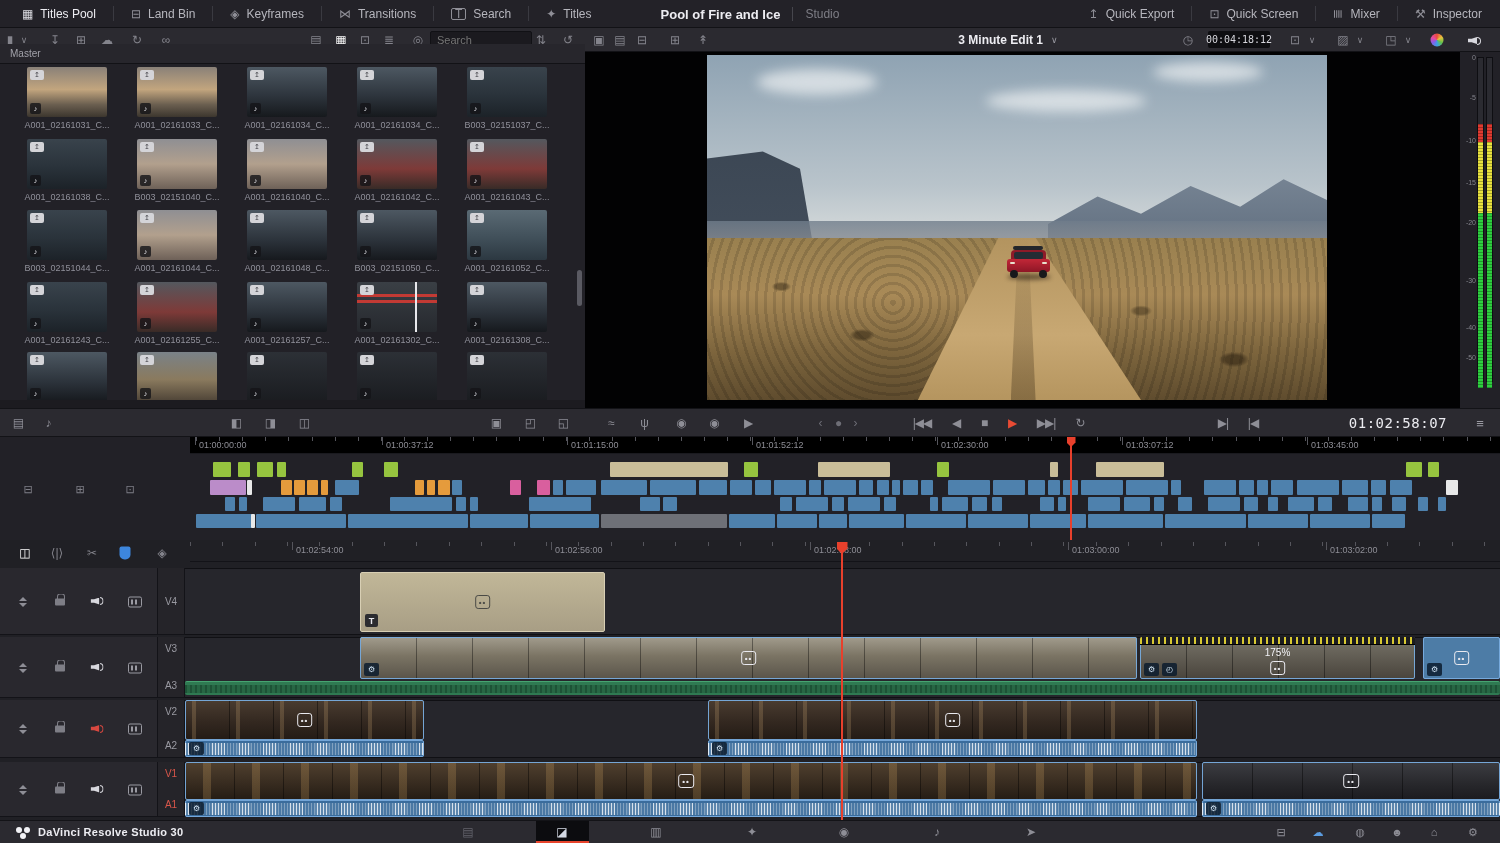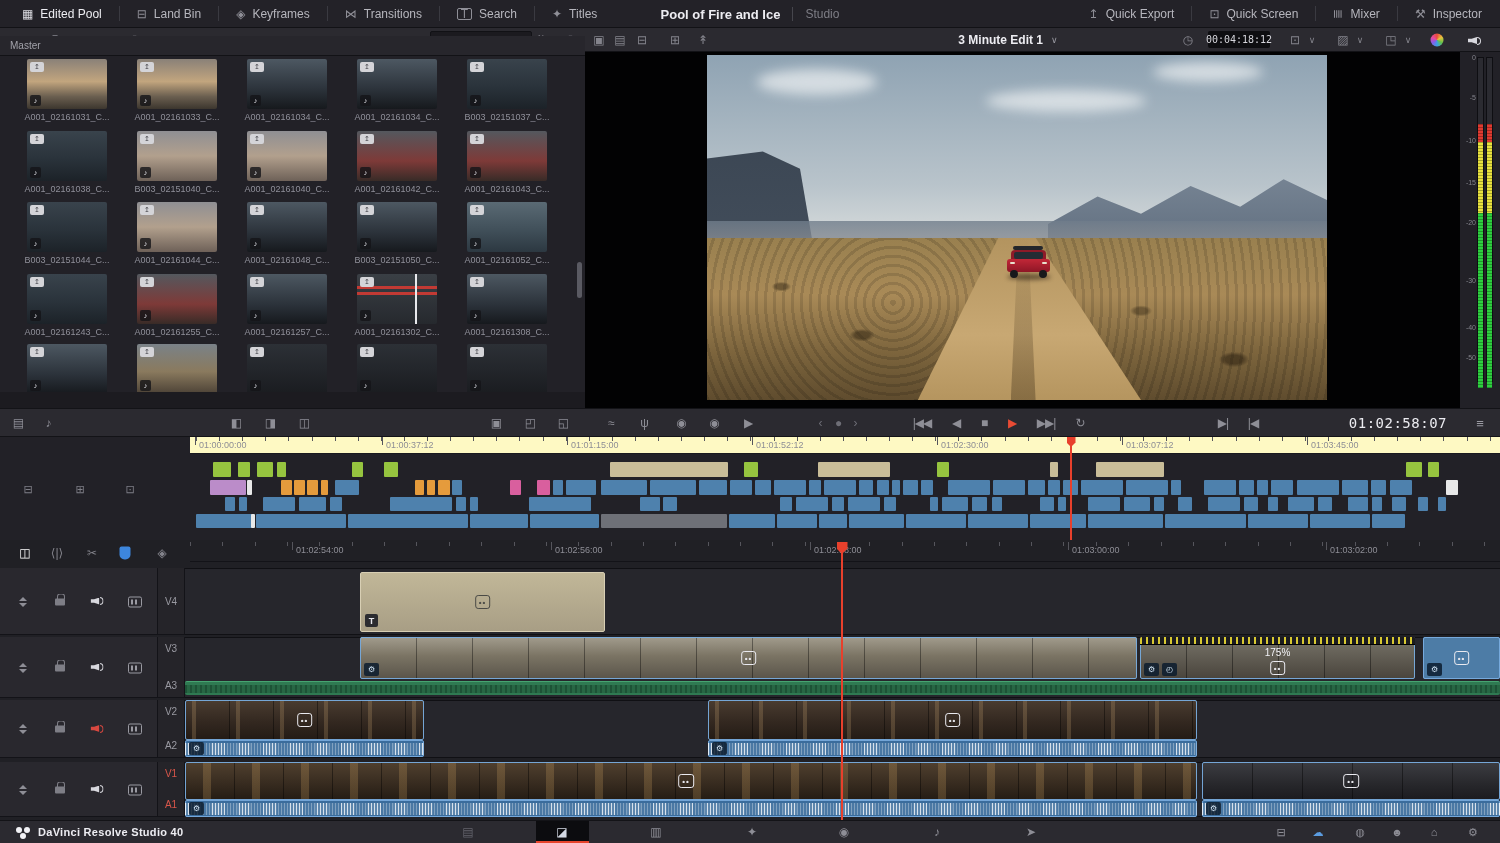--- a/index.html
+++ b/index.html
@@ -43,21 +43,21 @@
   #cwheel { position:absolute; left:1437px; top:50%; transform:translate(-50%,-50%); width:13px; height:13px;
     border-radius:50%; background:conic-gradient(#e84b3c,#e8c23c,#62c24a,#3c9fe8,#8a5ce8,#e84b9c,#e84b3c); }
   .spk { position:absolute; width:13px; height:11px; }
   .spk i { position:absolute; left:0; top:2px; width:9px; height:7px; background:#d8d8de;
     clip-path:polygon(0 25%, 40% 25%, 100% 0, 100% 100%, 40% 75%, 0 75%); }
   .spk b { position:absolute; right:0; top:1.5px; width:4px; height:8px; border:1.5px solid #d8d8de;
     border-left:none; border-radius:0 5px 5px 0; }
   .spk.muted i { background:#d84840; } .spk.muted b { border-color:#d84840; }
 
   
-  #mediapool { position:absolute; left:0; top:36px; width:585px; height:356px; background:#222127; overflow:hidden; }
+  #mediapool { position:absolute; left:0; top:44px; width:585px; height:356px; background:#222127; overflow:hidden; }
   #bin-label { position:absolute; left:10px; top:4px; font-size:10px; color:#a2a2aa; }
   #mp-head { position:absolute; left:0; top:0; width:100%; height:20px; background:#27262c; border-bottom:1px solid #121216; }
   .mclip { position:absolute; width:80px; }
   .mthumb { position:relative; width:80px; height:50px; border-radius:2px; overflow:hidden; background:#333; }
   .mname { position:absolute; left:-5px; top:53px; width:90px; font-size:9px; color:#90909a;
     text-align:center; white-space:nowrap; }
   .badge-cloud { position:absolute; left:3px; top:3px; width:14px; height:10px; background:#d4d4d8;
     border-radius:2px; color:#3a3a40; font-size:7px; display:flex; align-items:center; justify-content:center; }
   .badge-note { position:absolute; left:3px; bottom:3px; width:11px; height:11px; background:rgba(20,20,24,.8);
     border-radius:2px; color:#e8e8ee; font-size:7px; display:flex; align-items:center; justify-content:center; }
@@ -130,21 +130,21 @@
   .tr-ic { position:absolute; top:50%; transform:translate(-50%,-50%); color:#8e8e96; font-size:12px;
     letter-spacing:-1px; white-space:nowrap; cursor:default; }
   .tr-ic.red { color:#e84b34; }
   .tr-ic.dim { color:#6e6e76; }
   #tr-tc { position:absolute; right:53px; top:50%; transform:translateY(-50%); color:#ebebf0;
     font-size:14px; letter-spacing:.5px; font-family:"DejaVu Sans Mono", monospace; }
   #tr-menu { position:absolute; left:1480px; top:50%; transform:translate(-50%,-50%); color:#9a9aa2; font-size:13px; }
 
   
   #minimap { position:absolute; left:0; top:437px; width:1500px; height:103px; background:#222127; }
-  #mm-ruler { position:absolute; left:190px; top:0; width:1310px; height:17px; background:#fef9c3;
+  #mm-ruler { position:absolute; left:190px; top:0; width:1310px; height:17px; background:#000000;
     border-bottom:1px solid #1a1a1f; }
   .r-label { position:absolute; top:3px; font-size:9px; color:#8e8e96; white-space:nowrap; }
   .r-tick { position:absolute; top:0; width:1px; background:#55555c; }
   .mm-block { position:absolute; border-radius:1px; }
   .mm-gut { position:absolute; color:#7e7e86; font-size:11px; transform:translateX(-50%); }
   #mm-playhead { position:absolute; top:0; width:2px; height:103px; background:#e8402c; z-index:6; }
   #mm-ph-head { position:absolute; top:0; width:9px; height:10px; background:#e8402c; z-index:7;
     clip-path:polygon(0 0,100% 0,100% 55%,50% 100%,0 55%); }
 
   
@@ -235,21 +235,21 @@
 </style>
 </head>
 <body>
 
 <div id="app">
 
   <div id="topbar">
     <div class="tb-group" id="tb-left" style="padding-left:18px;">
         <div class="tb-item on">
           <span class="ic">▦</span>
-          <span>Edited Pool</span>
+          <span>Titles Pool</span>
         </div>
         <span class="tb-sep"></span>
         <div class="tb-item">
           <span class="ic">⊟</span>
           <span>Land Bin</span>
         </div>
         <span class="tb-sep"></span>
         <div class="tb-item">
           <span class="ic">◈</span>
           <span>Keyframes</span>
@@ -963,21 +963,21 @@
     <div id="tl-playhead" style="left: 841px;"></div>
     <div id="tl-ph-head" style="left: 836.5px;"></div>
   </div>
 
   <div id="bottombar">
     <div id="dv-logo">
         <i></i>
         <i></i>
         <i></i>
       </div>
-    <span id="app-name">DaVinci Resolve Studio 40</span>
+    <span id="app-name">DaVinci Resolve Studio 30</span>
     <div id="page-pill"></div>
     <div id="page-underline"></div>
   <span class="page dim" style="left: 468px;">▤</span>
       <span class="page on" style="left: 562px;">◪</span>
       <span class="page" style="left: 656px;">▥</span>
       <span class="page" style="left: 752px;">✦</span>
       <span class="page" style="left: 844px;">◉</span>
       <span class="page" style="left: 937px;">♪</span>
       <span class="page" style="left: 1031px;">➤</span>
       <span class="bb-ic" style="left: 1281px;">⊟</span>

